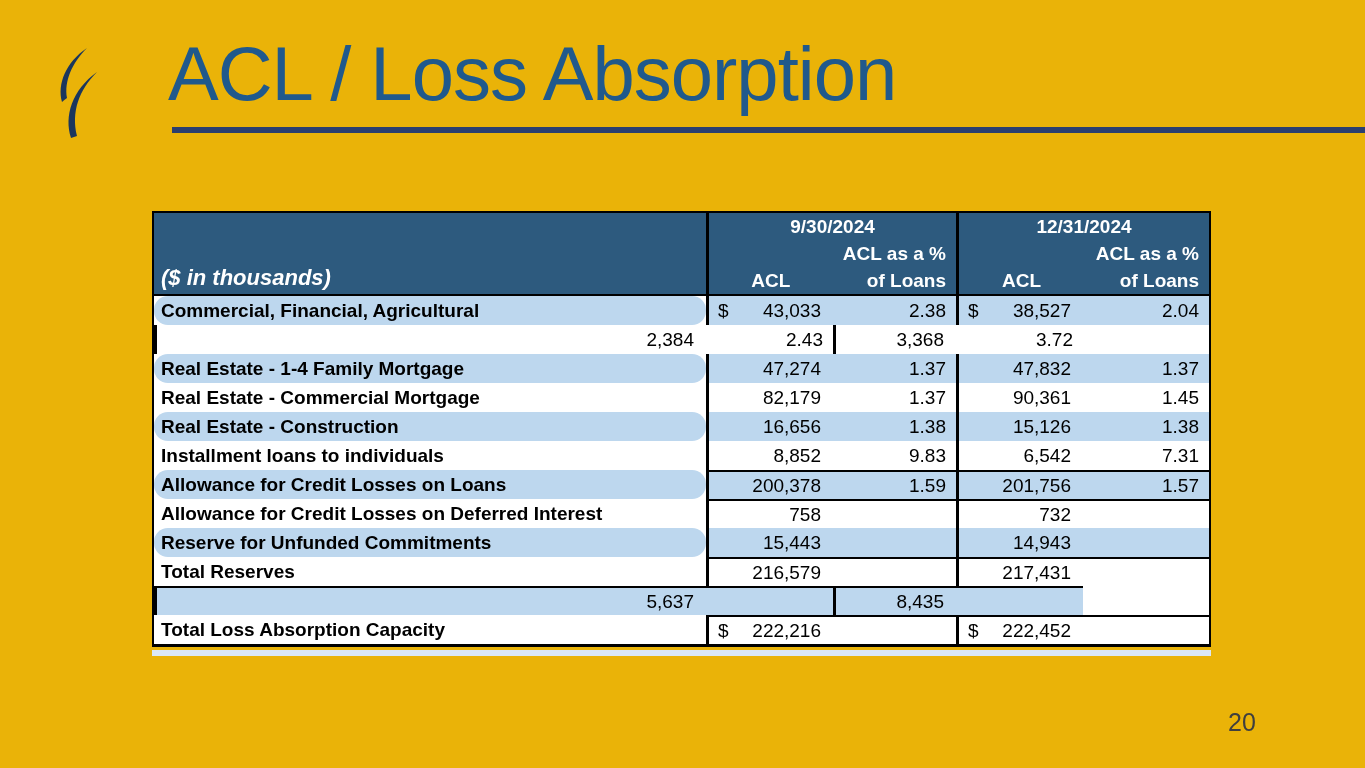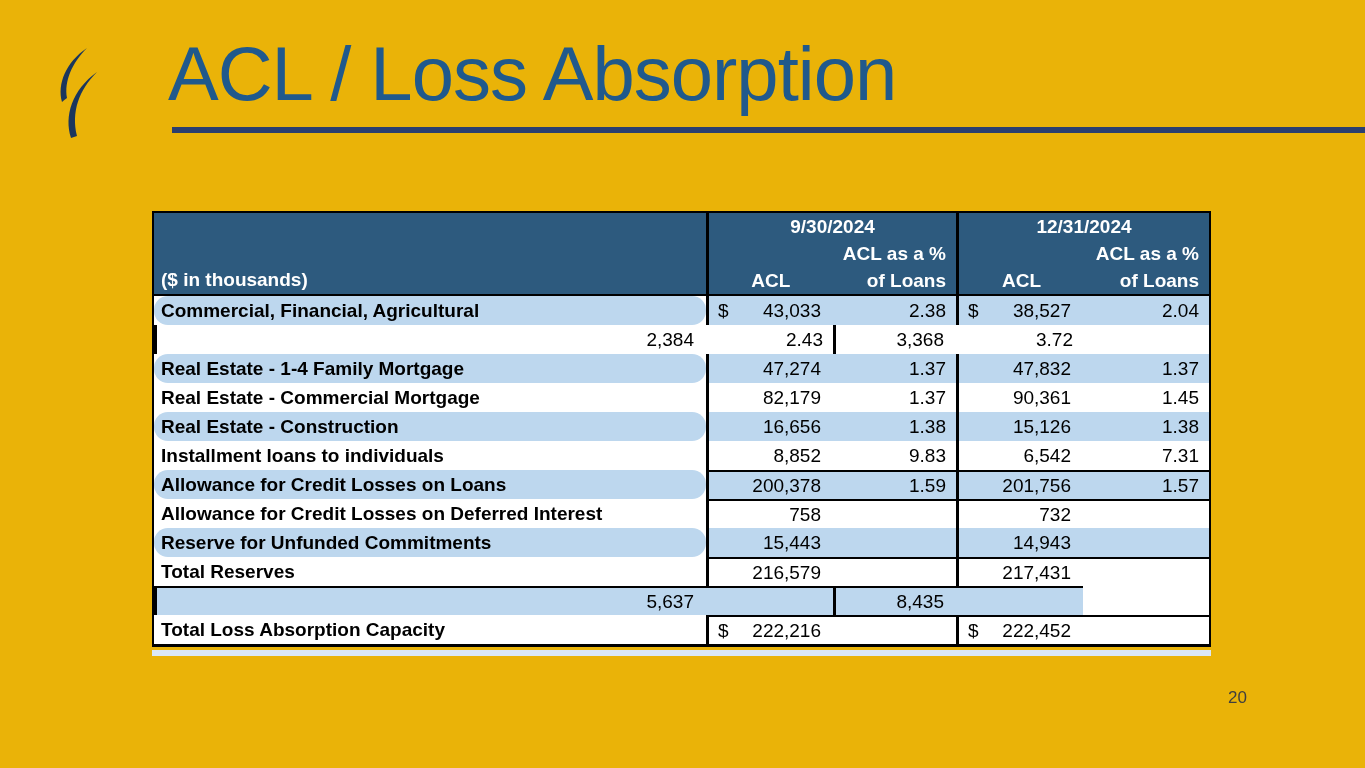--- a/index.html
+++ b/index.html
@@ -23,21 +23,21 @@
     border:2px solid #000; border-bottom-width:3px; box-sizing:border-box;
     background:#fff;
   }
   .thead {
     display:grid; grid-template-columns:552px 250px 253px;
     background:var(--header-bg,#2D5A7E); color:#fff; font-weight:bold;
     border-bottom:2px solid #000; height:83px; box-sizing:border-box;
   }
   .units-cell {
     display:flex; align-items:flex-end; padding:0 0 3px 7px;
-    font-size:19px; box-sizing:border-box;
+    font-style:italic; font-size:22px; box-sizing:border-box;
   }
   .hsec {
     border-left:3px solid #000; box-sizing:border-box;
     display:flex; flex-direction:column; font-size:19px;
   }
   .hsec .date-line   { height:27px; line-height:27px; text-align:center; }
   .hsec .pcthdr-line { height:27px; line-height:27px; text-align:right; padding-right:10px;margin-left:29px; }
   .hsec .sub-line    { height:27px; line-height:27px; display:flex; }
   .hsec .sub-acl     { width:50%; text-align:center; }
   .hsec .sub-pct     { width:50%; text-align:right; padding-right:10px; box-sizing:border-box; }
@@ -54,21 +54,21 @@
   .pct-cell  { justify-content:flex-end; padding-right:10px; }
   .sec-border { border-left:3px solid #000; }
   .dollar { position:absolute; left:9px; }
   .row.topline .num-cell, .row.topline .pct-cell { border-top:2px solid #000; }
 
   .table-shadow {
     position:absolute; left:152px; top:650px; width:1059px; height:6px;
     background:#DCE8F5;
   }
   .page-number {
-    position:absolute; left:1228px; top:688px; font-size:17px; color:#3F3F3F;text-align:center;
+    position:absolute; left:1228px; top:708px; font-size:25px; color:#3F3F3F;text-align:center;
   }
 </style>
 </head>
 <body>
 
 <div class="slide">
 
   <svg class="logo" viewBox="0 0 62 90" xmlns="http://www.w3.org/2000/svg">
     <path class="logo-path" d="M18,54 C13,36 22,14 43,0 C28,15 20,33 23,50 C21,51.5 19.5,52.8 18,54 Z" fill="#1B365D"></path>
     <path class="logo-path" d="M27,90 C20,68 28,42 53,24 C35,42 27,64 33,88 C31,88.7 29,89.4 27,90 Z" fill="#1B365D"></path>

